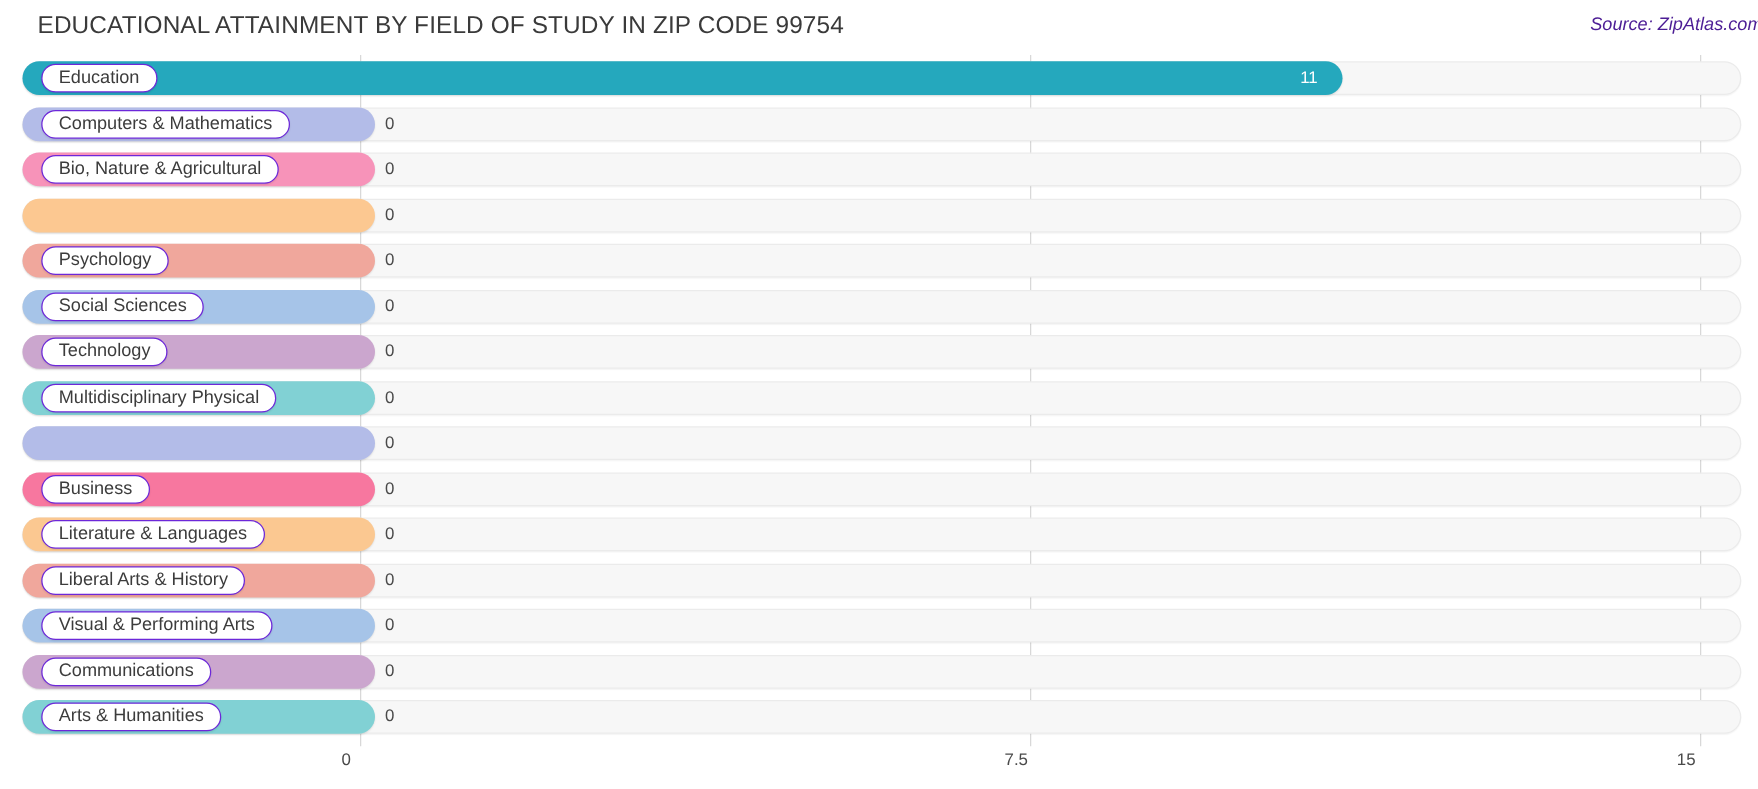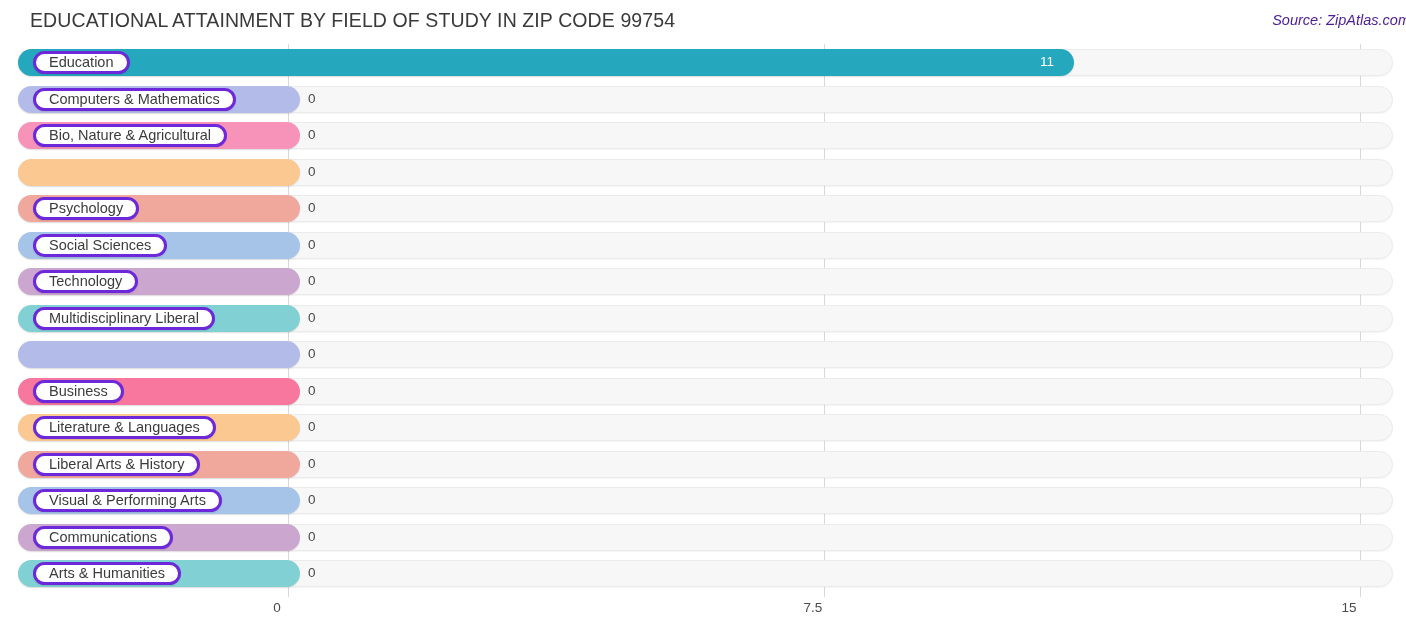--- a/index.html
+++ b/index.html
@@ -98,21 +98,21 @@
     height: 27px;
     border-radius: 14px;
     box-sizing: border-box;
     box-shadow: 0 1px 1.5px rgba(0,0,0,0.10);
   }
   .label-pill {
     position: absolute;
     top: 5px;
     height: 23px;
     background: #ffffff;
-    border: 3px solid #6d28d9;
+    border: 1px solid #6d28d9;
     border-radius: 12px;
     display: flex;
     align-items: center;
     padding: 0 13px;
     box-sizing: border-box;
     box-shadow: 0 1px 1.5px rgba(0,0,0,0.10);
     white-space: nowrap;
   }
   .label-pill .ptext {
     font-size: 14.5px;
@@ -221,21 +221,21 @@
         <div class="bar" style="width: 282px; background: rgb(203, 166, 206);"></div>
         <div class="label-pill" style="left: 33px;">
           <span class="ptext">Technology</span>
         </div>
         <div class="value-out" style="left: 308px;">0</div>
       </div>
       <div class="row" style="top: 257.5px;">
         <div class="track"></div>
         <div class="bar" style="width: 282px; background: rgb(129, 209, 212);"></div>
         <div class="label-pill" style="left: 33px;">
-          <span class="ptext">Multidisciplinary Liberal</span>
+          <span class="ptext">Multidisciplinary Physical</span>
         </div>
         <div class="value-out" style="left: 308px;">0</div>
       </div>
       <div class="row" style="top: 294px;">
         <div class="track"></div>
         <div class="bar" style="width: 282px; background: rgb(179, 188, 232);"></div>
         <div class="value-out" style="left: 308px;">0</div>
       </div>
       <div class="row" style="top: 330.5px;">
         <div class="track"></div>

